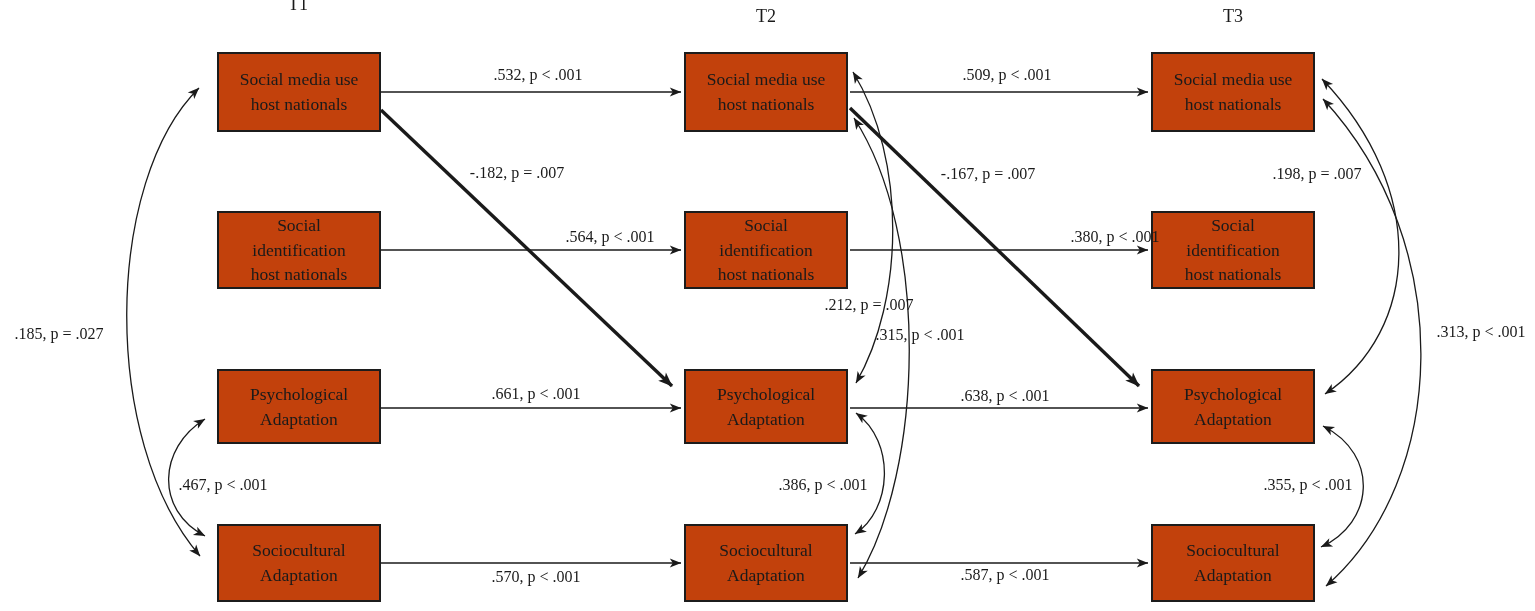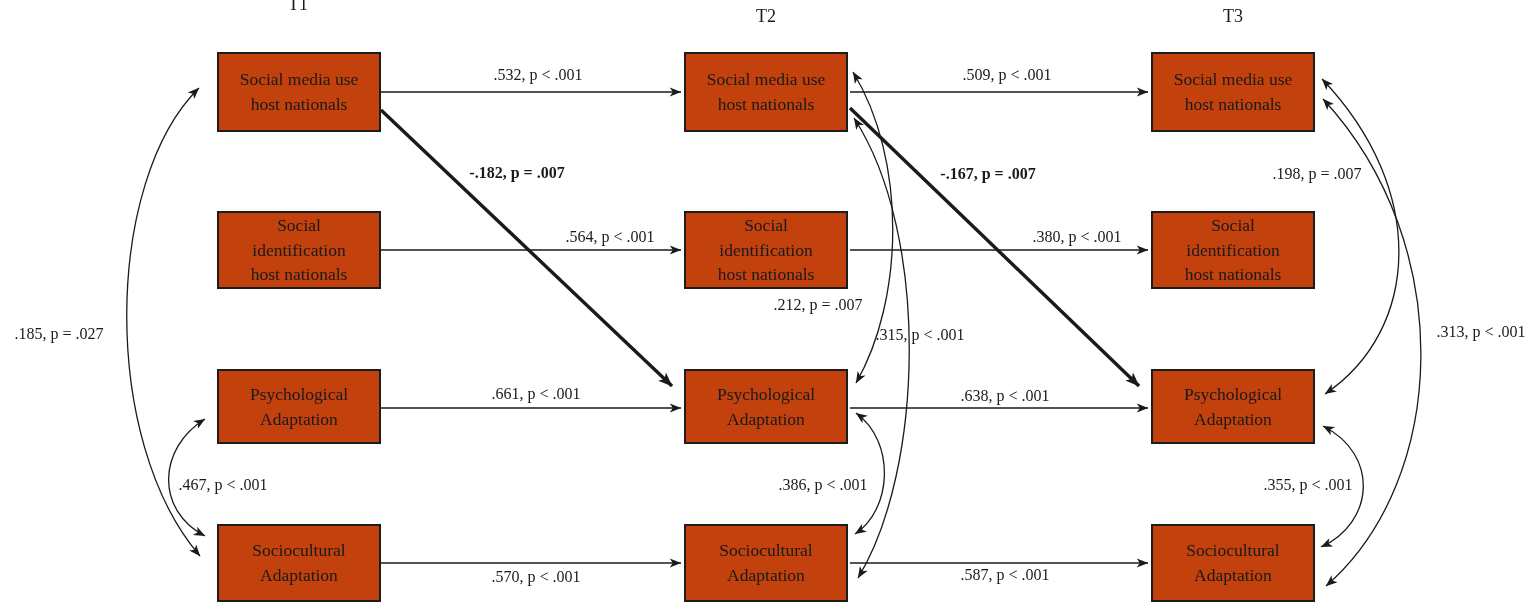--- a/index.html
+++ b/index.html
@@ -16,21 +16,21 @@
     border:2px solid #1c1c1c;display:flex;flex-direction:column;
     align-items:center;justify-content:center;text-align:left;
     font-size:17.5px;line-height:1.42;z-index:2;
   }
   .bl{white-space:nowrap;}
   .bold{font-weight:normal;}
   .lbl{
     position:absolute;transform:translate(-50%,-50%);font-size:16px;
     white-space:nowrap;z-index:3;background:transparent;
   }
-  .boldlbl{font-weight:bold;}
+  .boldlbl{font-weight:normal;}
   svg{display:block;}
 </style>
 </head>
 <body>
 
 <div class="canvas">
 
   <svg class="layer" width="1535" height="611" viewBox="0 0 1535 611">
     <defs>
       <marker id="ah" markerUnits="userSpaceOnUse" markerWidth="13" markerHeight="11" viewBox="0 0 13 11" refX="12" refY="5.5" orient="auto-start-reverse">
@@ -119,31 +119,31 @@
     <div class="bl">Adaptation</div>
   </div>
   <div class="box" style="left:1151px;top:524px;height:78px">
     <div class="bl">Sociocultural</div>
     <div class="bl">Adaptation</div>
   </div>
 
   <div class="lbl" style="left:538px;top:75px">.532, p &lt; .001</div>
   <div class="lbl" style="left:1007px;top:75px">.509, p &lt; .001</div>
   <div class="lbl" style="left:610px;top:237px">.564, p &lt; .001</div>
-  <div class="lbl" style="left:1077px;top:237px">.380, p &lt; .001</div>
+  <div class="lbl" style="left:1115px;top:237px">.380, p &lt; .001</div>
   <div class="lbl" style="left:536px;top:394px">.661, p &lt; .001</div>
   <div class="lbl" style="left:1005px;top:396px">.638, p &lt; .001</div>
   <div class="lbl" style="left:536px;top:577px">.570, p &lt; .001</div>
   <div class="lbl" style="left:1005px;top:575px">.587, p &lt; .001</div>
 
   <div class="lbl boldlbl" style="left:517px;top:173px">-.182, p = .007</div>
   <div class="lbl boldlbl" style="left:988px;top:174px">-.167, p = .007</div>
 
   <div class="lbl" style="left:59px;top:334px">.185, p = .027</div>
   <div class="lbl" style="left:223px;top:485px">.467, p &lt; .001</div>
-  <div class="lbl" style="left:818px;top:305px">.212, p = .007</div>
+  <div class="lbl" style="left:869px;top:305px">.212, p = .007</div>
   <div class="lbl" style="left:920px;top:335px">.315, p &lt; .001</div>
   <div class="lbl" style="left:823px;top:485px">.386, p &lt; .001</div>
   <div class="lbl" style="left:1317px;top:174px">.198, p = .007</div>
   <div class="lbl" style="left:1481px;top:332px">.313, p &lt; .001</div>
   <div class="lbl" style="left:1308px;top:485px">.355, p &lt; .001</div>
 
 </div>
 
 </body></html>

